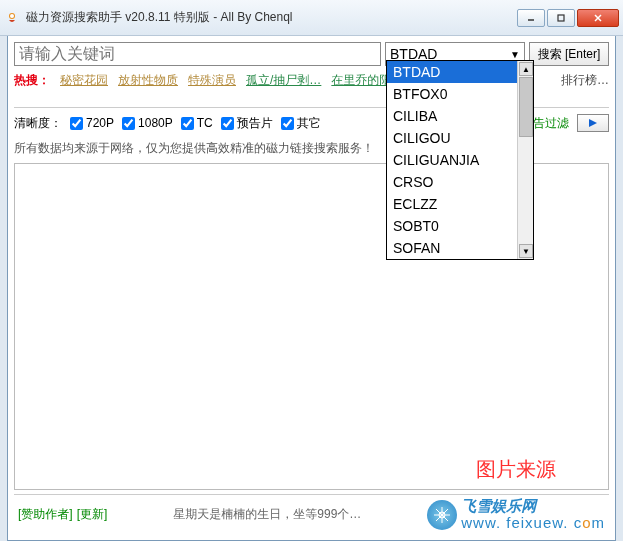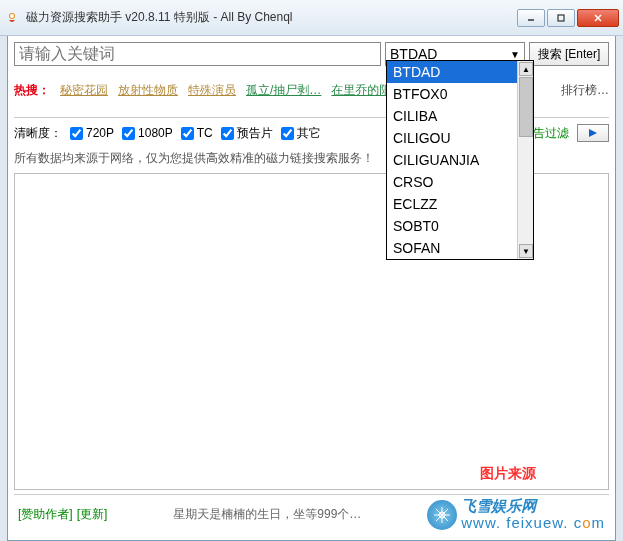--- a/index.html
+++ b/index.html
@@ -10,42 +10,42 @@
 .win-btns { display: flex; gap: 2px; }
 .win-btn { width: 28px; height: 18px; border: 1px solid #8aa8c4; background: linear-gradient(#fff,#dce7f1); display: flex; align-items: center; justify-content: center; font-size: 10px; border-radius: 2px; }
 .win-btn.close { background: linear-gradient(#f08070,#d94020); border-color: #b03010; color: #fff; width: 42px; }
 .win-btn svg { width: 10px; height: 10px; }
 .app { border: 1px solid #7a9ab8; border-top: none; background: #fff; margin: 0 7px 7px 7px; height: 505px; padding: 6px; display: flex; flex-direction: column; }
 .row1 { display: flex; gap: 4px; align-items: stretch; height: 24px; }
 .search-input { flex: 1; border: 1px solid #888; padding: 2px 4px; font-size: 16px; color: #888; font-family: SimSun; }
 .src-select { width: 140px; border: 1px solid #888; padding: 2px 4px; font-size: 14px; font-family: Arial; position: relative; display: flex; align-items: center; justify-content: space-between; background: #fff; }
 .src-select .chev { font-size: 10px; }
 .search-btn { width: 80px; border: 1px solid #888; background: linear-gradient(#fdfdfd,#e9e9e9); font-size: 12px; }
-.row2 { margin-top: 16px; display: flex; align-items: center; gap: 10px; font-size: 12px; }
+.row2 { margin-top: 6px; display: flex; align-items: center; gap: 10px; font-size: 12px; }
 .hot-label { color: #e60012; font-weight: bold; }
 .hot-link { color: #b38a3a; text-decoration: underline; cursor: pointer; }
 .hot-link.green { color: #2a8a4a; }
 .rank-link { margin-left: auto; color: #444; }
 .row3 { margin-top: 18px; display: flex; align-items: center; gap: 8px; font-size: 12px; border-top: 1px solid #ccc; padding-top: 6px; }
 .chk { display: flex; align-items: center; gap: 3px; }
 .chk input { width: 13px; height: 13px; }
 .ad-filter { margin-left: auto; color: #008800; }
 .play-btn { width: 32px; height: 18px; border: 1px solid #888; background: linear-gradient(#fff,#e8e8e8); display: flex; align-items: center; justify-content: center; }
 .play-btn svg { width: 12px; height: 10px; }
 .info-text { margin-top: 8px; color: #555; font-size: 12px; }
 .results { flex: 1; border: 1px solid #bbb; margin-top: 6px; background: #fff; position: relative; }
 .dropdown { position: absolute; top: 60px; left: 386px; width: 148px; background: #fff; border: 1px solid #000; z-index: 10; font-family: Arial; font-size: 14px; }
 .dropdown-item { padding: 3px 6px; }
 .dropdown-item.sel { background: #1a6ed8; color: #fff; }
 .scrollbar { position: absolute; right: 0; top: 0; bottom: 0; width: 16px; background: #f0f0f0; border-left: 1px solid #ccc; }
 .scroll-thumb { position: absolute; top: 16px; width: 14px; left: 1px; height: 60px; background: #c8c8c8; border: 1px solid #aaa; }
 .scroll-arrow { position: absolute; width: 14px; height: 14px; left: 1px; background: #e4e4e4; border: 1px solid #aaa; display: flex; align-items: center; justify-content: center; font-size: 8px; }
 .scroll-arrow.up { top: 1px; }
 .scroll-arrow.down { bottom: 1px; }
-.watermark { position: absolute; right: 72px; bottom: 6px; color: #ff3030; font-size: 14px; font-weight: bold; }
+.watermark { position: absolute; right: 52px; bottom: 6px; color: #ff3030; font-size: 20px; font-weight: normal; }
 .footer { height: 40px; display: flex; align-items: center; gap: 6px; padding: 0 4px; border-top: 1px solid #ccc; margin-top: 4px; font-size: 12px; }
 .footer-left { display: flex; gap: 4px; }
 .sponsor { color: #008800; }
 .update { color: #008800; }
 .footer-center { flex: 1; text-align: center; color: #666; }
 .brand { display: flex; align-items: center; gap: 4px; }
 .brand-icon { width: 30px; height: 30px; border-radius: 50%; background: radial-gradient(#7ec8e8,#2a88c8); display: flex; align-items: center; justify-content: center; }
 .brand-text { display: flex; flex-direction: column; font-size: 15px; line-height: 1.1; }
 .brand-name { color: #2a88c8; font-style: italic; font-weight: bold; }
 .brand-url { color: #2a88c8; letter-spacing: 1px; }

